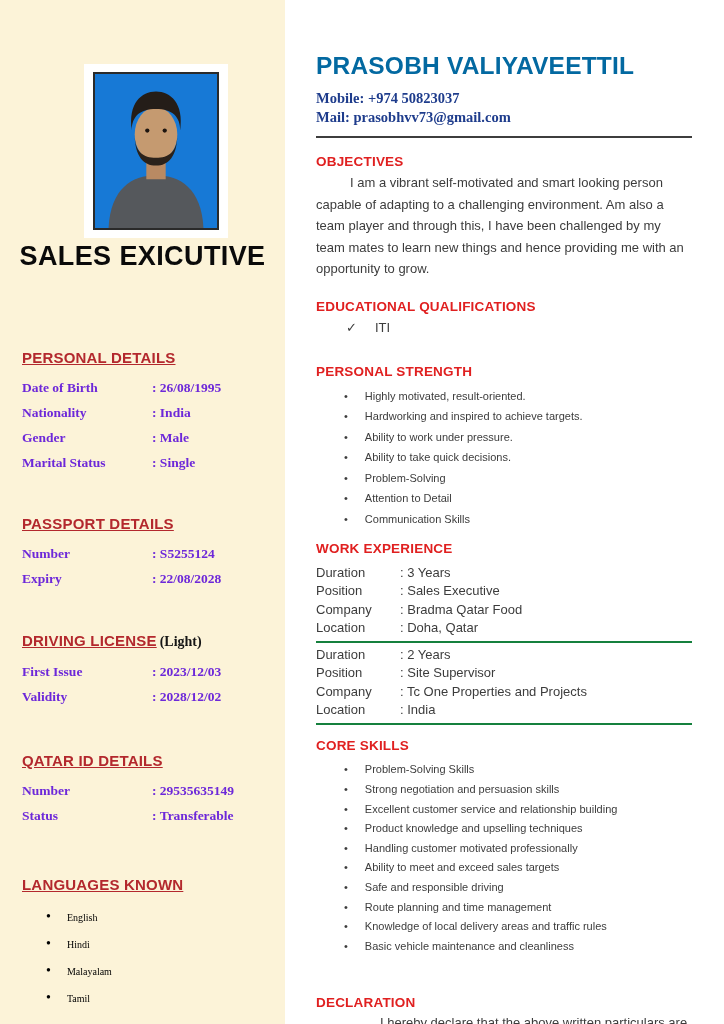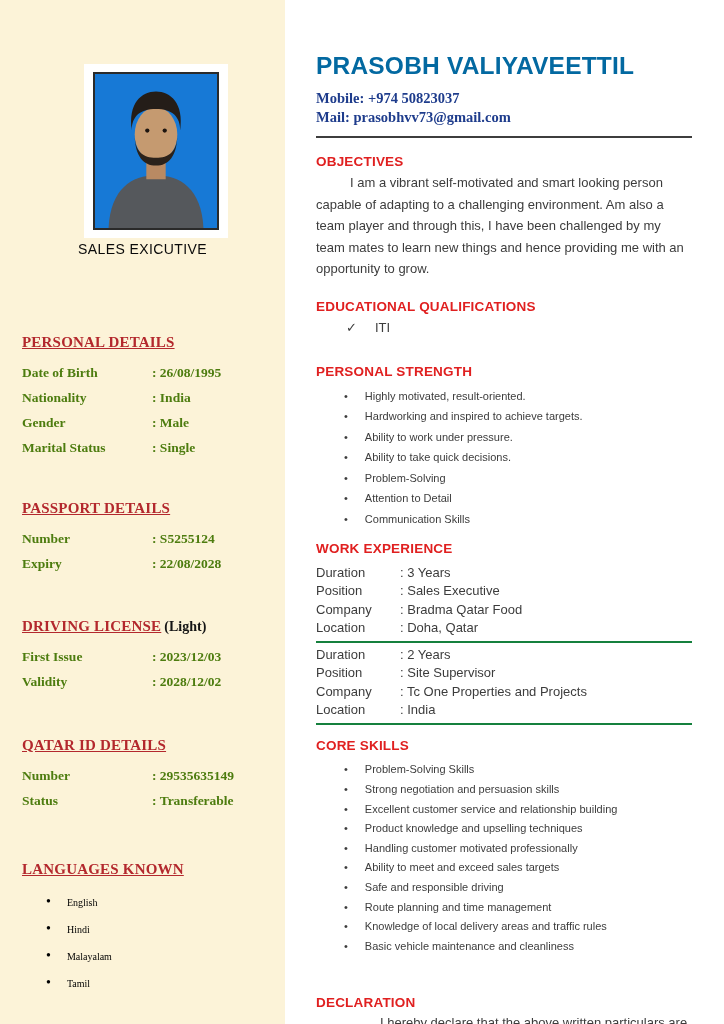--- a/index.html
+++ b/index.html
@@ -27,42 +27,42 @@
   .photo {
     width: 126px; height: 158px;
     border: 2px solid #2a2a2a;
     background: #1779d6;
     display: block;
   }
   .role-title {
     margin-top: 3px;
     width: 285px;
     text-align: center;
-    font-weight: normal;
-    font-size: 14px;
+    font-weight: bold;
+    font-size: 27px;
     letter-spacing: 0.4px;
     color: #0a0a0a;
   }
   .side-section { margin: 0 16px 0 22px; }
   .side-section-title {
-    font-family: Liberation Serif, serif;
+    font-family: Liberation Sans, sans-serif;
     font-weight: bold;
     font-size: 15px;
     color: #b3282d;
     text-decoration: underline;
     letter-spacing: 0.2px;
   }
   .mt-first { margin-top: 77px; }
   .side-rows { margin-top: 14px; }
   .side-row {
     display: flex;
     font-family: "Liberation Serif", serif;
     font-weight: bold;
     font-size: 13.5px;
-    color: #4d7c0f;
+    color: #6d28d9;
     margin-bottom: 9px;
   }
   .side-row .lbl { width: 130px; flex-shrink: 0; }
   .gap-passport { margin-top: 44px; }
   .gap-license  { margin-top: 45px; }
   .gap-qatar    { margin-top: 47px; }
   .gap-lang     { margin-top: 52px; }
   .side-list { margin-top: 16px; list-style: none; }
   .side-list li {
     font-family: "Liberation Serif", serif;

